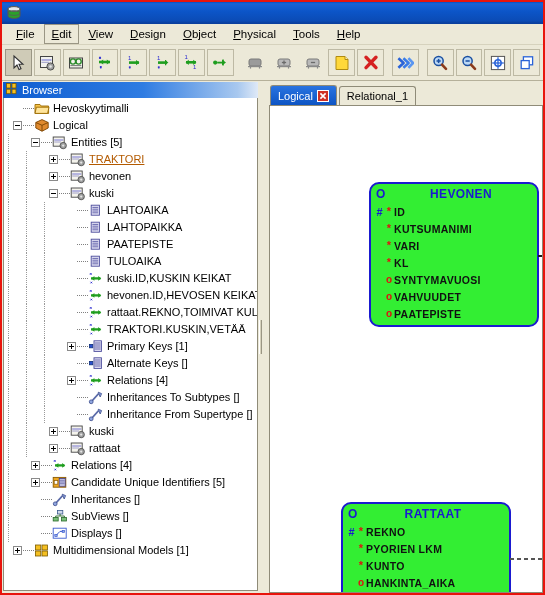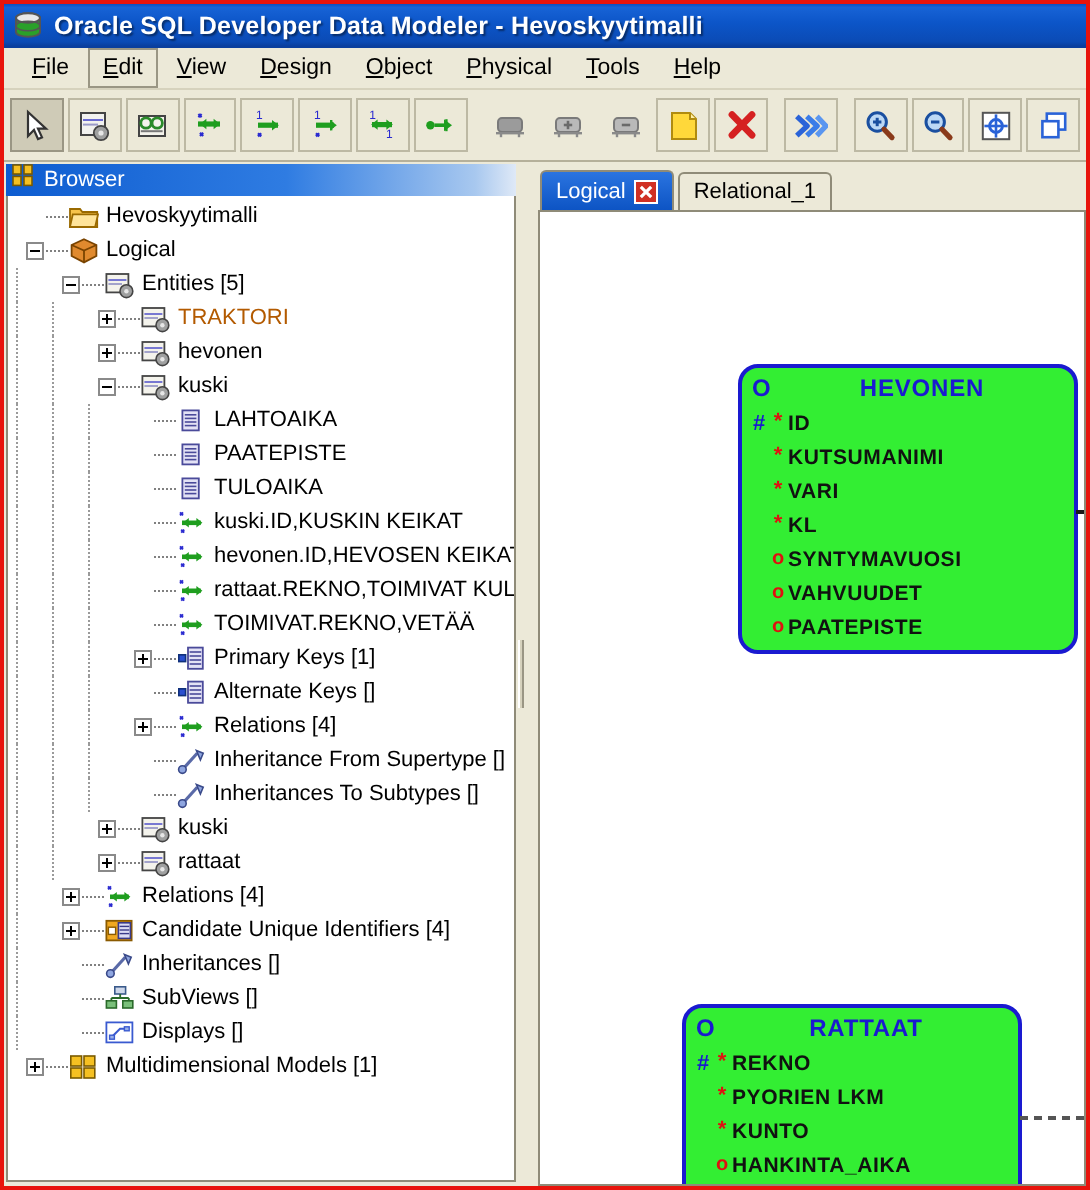--- a/index.html
+++ b/index.html
@@ -112,21 +112,21 @@
     position: absolute; inset: 0;
     padding: 2px 0 0 0;
     font-size: 11px; color: #000;
     overflow: hidden;
   }
   .node {
     height: 17px; display: flex; align-items: center;
     white-space: nowrap; position: relative;
   }
   .node .lbl { margin-left: 3px; line-height: 17px; }
-  .node .lbl.orange { color: #b35a00; }
+  .node .lbl.orange { color: #b35a00; text-decoration: underline; }
   .toggle {
     width: 9px; height: 9px; flex: 0 0 9px;
     border: 1px solid #8a8a8a; background: #fff;
     position: relative; margin-right: 1px;
   }
   .toggle::before {
     content:""; position:absolute; left:1px; right:1px; top:3px;
     height:1px; background:#000;
   }
   .toggle.plus::after {
@@ -244,21 +244,20 @@
 
   <div class="titlebar">
     <span class="tb-icon">
       <svg width="16" height="16" viewBox="0 0 16 16">
         <ellipse cx="8" cy="4" rx="6" ry="2.4" fill="#d9d9d9" stroke="#555" stroke-width="1"></ellipse>
         <path d="M2 4 V11 a6 2.4 0 0 0 12 0 V4" fill="#2aa02a" stroke="#555" stroke-width="1"></path>
         <ellipse cx="8" cy="4" rx="6" ry="2.4" fill="#e8e8e8" stroke="#555" stroke-width="1"></ellipse>
         <ellipse cx="8" cy="8" rx="6" ry="2.4" fill="none" stroke="#555" stroke-width="0.8"></ellipse>
       </svg>
     </span>
-    <span class="title-text">Oracle SQL Developer Data Modeler - Hevoskyytimalli</span>
   </div>
 
   <div class="menubar">
     <div class="menu-item"><u>F</u>ile</div>
     <div class="menu-item selected"><u>E</u>dit</div>
     <div class="menu-item"><u>V</u>iew</div>
     <div class="menu-item"><u>D</u>esign</div>
     <div class="menu-item"><u>O</u>bject</div>
     <div class="menu-item"><u>P</u>hysical</div>
     <div class="menu-item"><u>T</u>ools</div>
@@ -572,21 +571,21 @@
               <span class="ind" style="width: 9px;"></span>
               <span class="spacer"></span>
               <span class="dots"></span>
               <span class="ticon"><svg width="16" height="15" viewBox="0 0 16 15">
                   <rect x="3.2" y="2.2" width="8.2" height="10" fill="#e3e2f5" stroke="#4a4a9a" stroke-width="0.9"></rect>
                   <line x1="4.4" y1="4.4" x2="10.2" y2="4.4" stroke="#4a4a9a" stroke-width="0.8"></line>
                   <line x1="4.4" y1="6.2" x2="10.2" y2="6.2" stroke="#4a4a9a" stroke-width="0.8"></line>
                   <line x1="4.4" y1="8" x2="10.2" y2="8" stroke="#4a4a9a" stroke-width="0.8"></line>
                   <line x1="4.4" y1="9.8" x2="10.2" y2="9.8" stroke="#4a4a9a" stroke-width="0.8"></line>
                 </svg></span>
-              <span class="lbl">PAATEPISTE</span>
+              <span class="lbl">LAHTOPAIKKA</span>
             </div>
             <div class="node">
               <span class="ind" style="width: 18px;">
                 <div class="vline" style="margin-left: 4px;"></div>
               </span>
               <span class="ind" style="width: 18px;">
                 <div class="vline" style="margin-left: 4px;"></div>
               </span>
               <span class="ind" style="width: 18px;">
                 <div class="vline" style="margin-left: 4px;"></div>
@@ -594,20 +593,42 @@
               <span class="ind" style="width: 9px;"></span>
               <span class="spacer"></span>
               <span class="dots"></span>
               <span class="ticon"><svg width="16" height="15" viewBox="0 0 16 15">
                   <rect x="3.2" y="2.2" width="8.2" height="10" fill="#e3e2f5" stroke="#4a4a9a" stroke-width="0.9"></rect>
                   <line x1="4.4" y1="4.4" x2="10.2" y2="4.4" stroke="#4a4a9a" stroke-width="0.8"></line>
                   <line x1="4.4" y1="6.2" x2="10.2" y2="6.2" stroke="#4a4a9a" stroke-width="0.8"></line>
                   <line x1="4.4" y1="8" x2="10.2" y2="8" stroke="#4a4a9a" stroke-width="0.8"></line>
                   <line x1="4.4" y1="9.8" x2="10.2" y2="9.8" stroke="#4a4a9a" stroke-width="0.8"></line>
                 </svg></span>
+              <span class="lbl">PAATEPISTE</span>
+            </div>
+            <div class="node">
+              <span class="ind" style="width: 18px;">
+                <div class="vline" style="margin-left: 4px;"></div>
+              </span>
+              <span class="ind" style="width: 18px;">
+                <div class="vline" style="margin-left: 4px;"></div>
+              </span>
+              <span class="ind" style="width: 18px;">
+                <div class="vline" style="margin-left: 4px;"></div>
+              </span>
+              <span class="ind" style="width: 9px;"></span>
+              <span class="spacer"></span>
+              <span class="dots"></span>
+              <span class="ticon"><svg width="16" height="15" viewBox="0 0 16 15">
+                  <rect x="3.2" y="2.2" width="8.2" height="10" fill="#e3e2f5" stroke="#4a4a9a" stroke-width="0.9"></rect>
+                  <line x1="4.4" y1="4.4" x2="10.2" y2="4.4" stroke="#4a4a9a" stroke-width="0.8"></line>
+                  <line x1="4.4" y1="6.2" x2="10.2" y2="6.2" stroke="#4a4a9a" stroke-width="0.8"></line>
+                  <line x1="4.4" y1="8" x2="10.2" y2="8" stroke="#4a4a9a" stroke-width="0.8"></line>
+                  <line x1="4.4" y1="9.8" x2="10.2" y2="9.8" stroke="#4a4a9a" stroke-width="0.8"></line>
+                </svg></span>
               <span class="lbl">TULOAIKA</span>
             </div>
             <div class="node">
               <span class="ind" style="width: 18px;">
                 <div class="vline" style="margin-left: 4px;"></div>
               </span>
               <span class="ind" style="width: 18px;">
                 <div class="vline" style="margin-left: 4px;"></div>
               </span>
               <span class="ind" style="width: 18px;">
@@ -682,21 +703,21 @@
               <span class="ind" style="width: 9px;"></span>
               <span class="spacer"></span>
               <span class="dots"></span>
               <span class="ticon"><svg width="16" height="15" viewBox="0 0 16 15">
                   <path d="M3 7.4 L12.4 7.4" stroke="#1f9e1f" stroke-width="2.3"></path>
                   <path d="M13.2 7.4 l-3 -2.4 v4.8 Z" fill="#1f9e1f"></path>
                   <path d="M3.4 7.4 l3 -2.4 v4.8 Z" fill="#1f9e1f"></path>
                   <path d="M2 2.2 l1.5 1.5 M2 3.7 l1.5 -1.5" stroke="#2a2ad0" stroke-width="1"></path>
                   <path d="M2.6 10.8 l1.5 1.5 M2.6 12.3 l1.5 -1.5" stroke="#2a2ad0" stroke-width="1"></path>
                 </svg></span>
-              <span class="lbl">TOIMIVAT.REKNO,VETÄÄ</span>
+              <span class="lbl">TRAKTORI.KUSKIN,VETÄÄ</span>
             </div>
             <div class="node">
               <span class="ind" style="width: 18px;">
                 <div class="vline" style="margin-left: 4px;"></div>
               </span>
               <span class="ind" style="width: 18px;">
                 <div class="vline" style="margin-left: 4px;"></div>
               </span>
               <span class="ind" style="width: 18px;">
                 <div class="vline" style="margin-left: 4px;"></div>
@@ -770,41 +791,41 @@
                 <div class="vline" style="margin-left: 4px;"></div>
               </span>
               <span class="ind" style="width: 9px;"></span>
               <span class="spacer"></span>
               <span class="dots"></span>
               <span class="ticon"><svg width="16" height="15" viewBox="0 0 16 15">
                   <path d="M3.4 11.6 L10.6 3.6" stroke="#5a6aa8" stroke-width="1.6"></path>
                   <circle cx="3.2" cy="11.8" r="1.9" fill="#8fa6e0" stroke="#3a4a8a" stroke-width="0.8"></circle>
                   <path d="M10.2 2.2 l3.4 1.4 l-1.4 3.4 Z" fill="#8fa6e0" stroke="#3a4a8a" stroke-width="0.8"></path>
                 </svg></span>
-              <span class="lbl">Inheritance From Supertype []</span>
+              <span class="lbl">Inheritances To Subtypes []</span>
             </div>
             <div class="node">
               <span class="ind" style="width: 18px;">
                 <div class="vline" style="margin-left: 4px;"></div>
               </span>
               <span class="ind" style="width: 18px;">
                 <div class="vline" style="margin-left: 4px;"></div>
               </span>
               <span class="ind" style="width: 18px;">
                 <div class="vline" style="margin-left: 4px;"></div>
               </span>
               <span class="ind" style="width: 9px;"></span>
               <span class="spacer"></span>
               <span class="dots"></span>
               <span class="ticon"><svg width="16" height="15" viewBox="0 0 16 15">
                   <path d="M3.4 11.6 L10.6 3.6" stroke="#5a6aa8" stroke-width="1.6"></path>
                   <circle cx="3.2" cy="11.8" r="1.9" fill="#8fa6e0" stroke="#3a4a8a" stroke-width="0.8"></circle>
                   <path d="M10.2 2.2 l3.4 1.4 l-1.4 3.4 Z" fill="#8fa6e0" stroke="#3a4a8a" stroke-width="0.8"></path>
                 </svg></span>
-              <span class="lbl">Inheritances To Subtypes []</span>
+              <span class="lbl">Inheritance From Supertype []</span>
             </div>
             <div class="node">
               <span class="ind" style="width: 18px;">
                 <div class="vline" style="margin-left: 4px;"></div>
               </span>
               <span class="ind" style="width: 18px;">
                 <div class="vline" style="margin-left: 4px;"></div>
               </span>
               <span class="ind" style="width: 9px;"></span>
               <span class="toggle plus"></span>
@@ -861,21 +882,21 @@
               <span class="toggle plus"></span>
               <span class="dots"></span>
               <span class="ticon"><svg width="16" height="15" viewBox="0 0 16 15">
                   <rect x="1.2" y="2.4" width="12.6" height="9.8" fill="#f0a820" stroke="#8a5a00" stroke-width="0.9"></rect>
                   <rect x="2.2" y="5.6" width="3.6" height="3.6" fill="#ffffff" stroke="#8a5a00" stroke-width="0.7"></rect>
                   <rect x="7.2" y="3.4" width="6" height="7.8" fill="#dcdcf4" stroke="#3a3a8a" stroke-width="0.8"></rect>
                   <line x1="7.8" y1="5.2" x2="12.6" y2="5.2" stroke="#3a3a8a" stroke-width="0.7"></line>
                   <line x1="7.8" y1="7" x2="12.6" y2="7" stroke="#3a3a8a" stroke-width="0.7"></line>
                   <line x1="7.8" y1="8.8" x2="12.6" y2="8.8" stroke="#3a3a8a" stroke-width="0.7"></line>
                 </svg></span>
-              <span class="lbl">Candidate Unique Identifiers [4]</span>
+              <span class="lbl">Candidate Unique Identifiers [5]</span>
             </div>
             <div class="node">
               <span class="ind" style="width: 18px;">
                 <div class="vline" style="margin-left: 4px;"></div>
               </span>
               <span class="ind" style="width: 9px;"></span>
               <span class="spacer"></span>
               <span class="dots"></span>
               <span class="ticon"><svg width="16" height="15" viewBox="0 0 16 15">
                   <path d="M3.4 11.6 L10.6 3.6" stroke="#5a6aa8" stroke-width="1.6"></path>

